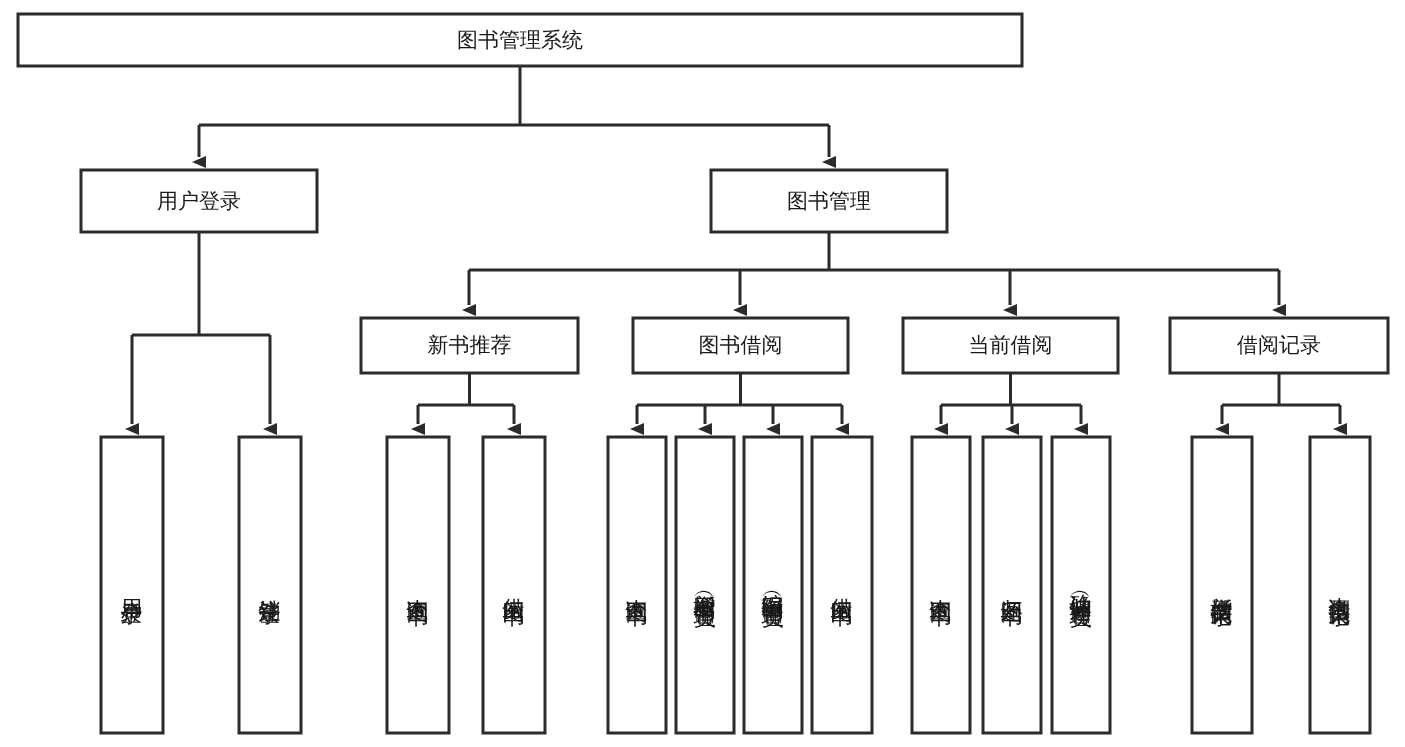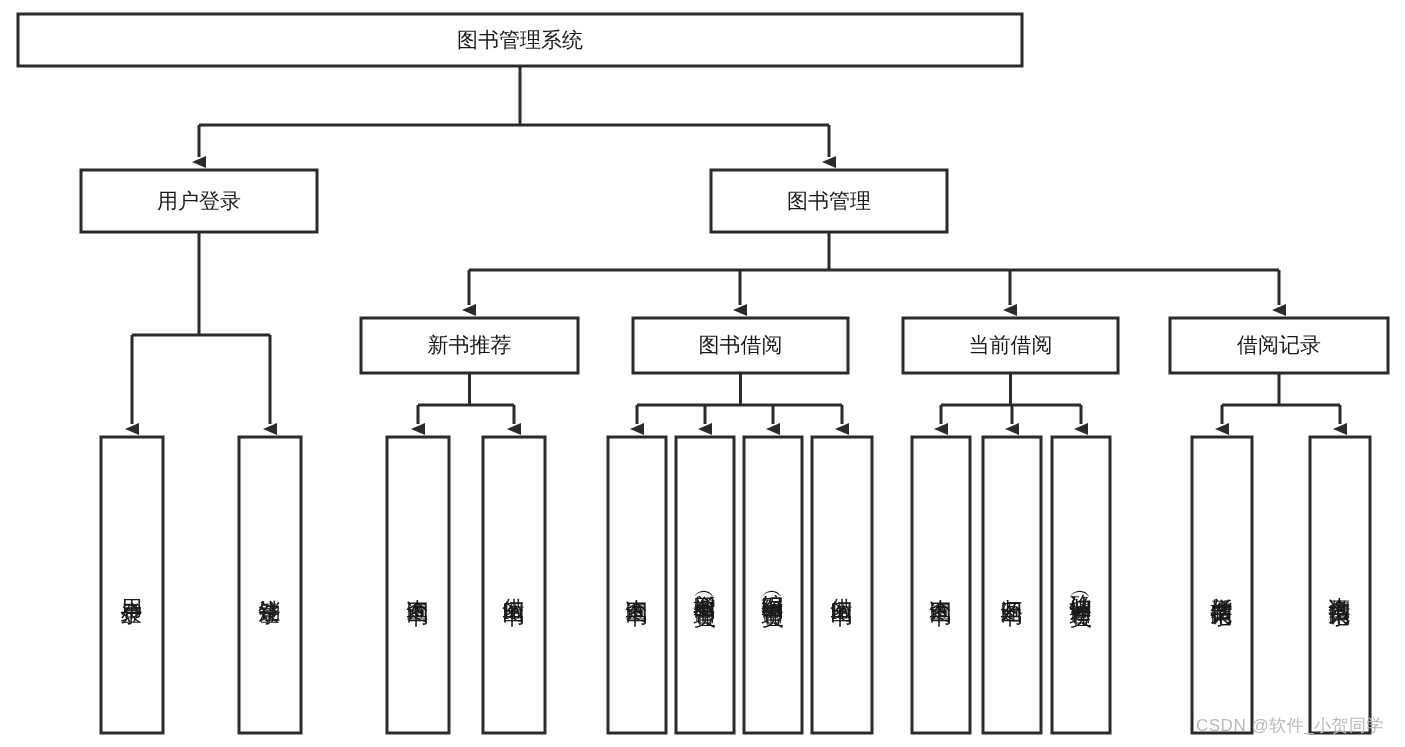--- a/index.html
+++ b/index.html
@@ -160,15 +160,14 @@
       <div class="node-label-v" style="left: 676px; top: 445px; width: 58px; height: 280px; display: flex; align-items: center; justify-content: center;">新增图书（管理员）</div>
       <div class="node-label-v" style="left: 744px; top: 445px; width: 58px; height: 280px; display: flex; align-items: center; justify-content: center;">编辑图书（管理员）</div>
       <div class="node-label-v" style="left: 812px; top: 445px; width: 60px; height: 280px; display: flex; align-items: center; justify-content: center;">借阅图书</div>
       <div class="node-label-v" style="left: 912px; top: 445px; width: 58px; height: 280px; display: flex; align-items: center; justify-content: center;">查询图书</div>
       <div class="node-label-v" style="left: 983px; top: 445px; width: 58px; height: 280px; display: flex; align-items: center; justify-content: center;">归还图书</div>
       <div class="node-label-v" style="left: 1052px; top: 445px; width: 58px; height: 280px; display: flex; align-items: center; justify-content: center;">确认归还（管理员）</div>
       <div class="node-label-v" style="left: 1192px; top: 445px; width: 60px; height: 280px; display: flex; align-items: center; justify-content: center;">新增借阅记录</div>
       <div class="node-label-v" style="left: 1310px; top: 445px; width: 60px; height: 280px; display: flex; align-items: center; justify-content: center;">查询借阅记录</div>
     </div>
 
-  <div class="watermark" style="left: 1196px; top: 714px;">CSDN @软件_小贺同学</div>
 
 </div>
 
 </body></html>

